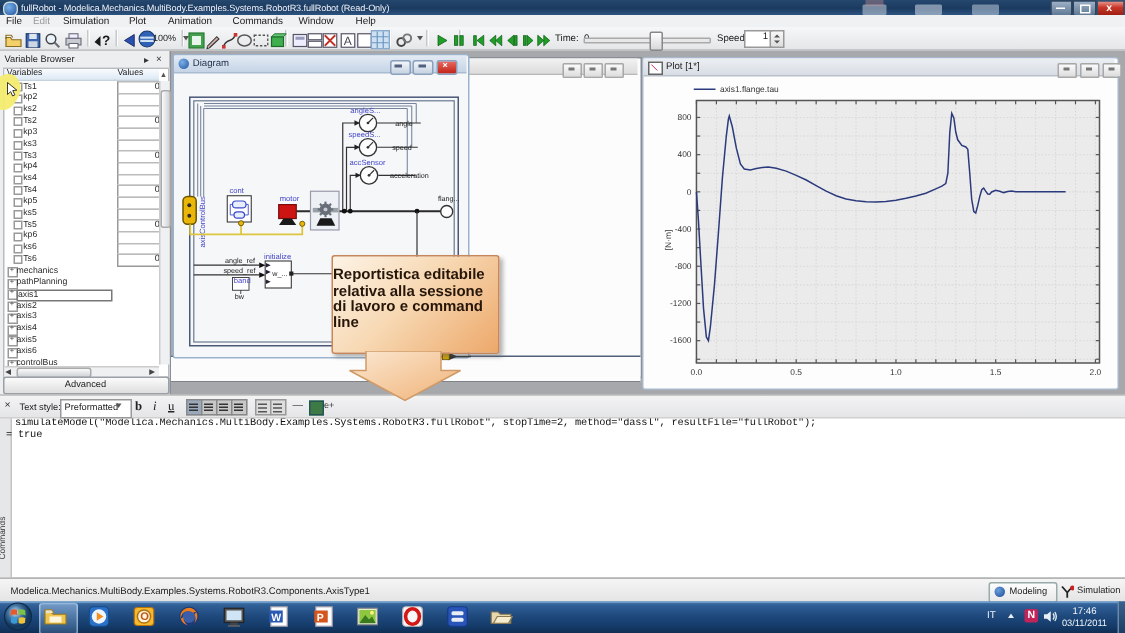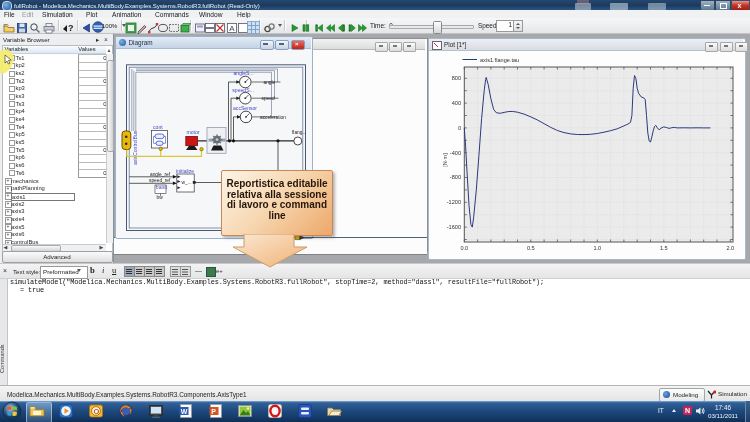--- a/index.html
+++ b/index.html
@@ -513,21 +513,21 @@
       <text x="464.3" y="250" class="axl" text-anchor="middle">0.0</text>
       <text x="530.8" y="250" class="axl" text-anchor="middle">0.5</text>
       <text x="597.3" y="250" class="axl" text-anchor="middle">1.0</text>
       <text x="663.8" y="250" class="axl" text-anchor="middle">1.5</text>
       <text x="730.3" y="250" class="axl" text-anchor="middle">2.0</text>
 <line x1="462.5" y1="59.5" x2="477" y2="59.5" stroke="#2b3a7c" stroke-width="1"></line>
 <text x="480" y="61.5" class="axl">axis1.flange.tau</text>
 <text x="447" y="160" class="axl" transform="rotate(-90 447 160)" text-anchor="middle">[N·m]</text>
 </svg>
     <div class="abs" style="left:221px;top:169.5px;width:110px;height:64px;z-index:50;background:linear-gradient(135deg,#fdf3e6 0%,#f7d9b4 45%,#eda86a 100%);border:1px solid #c8875a;border-radius:2px;box-shadow:2px 2px 3px rgba(90,90,90,0.45)">
-<div style="margin-top:8.5px;text-align:center;font-size:10px;line-height:10.6px;font-weight:bold;color:#26160a">Reportistica editabile<br>relativa alla sessione<br>di lavoro e command<br>line</div>
+<div style="margin-top:8.5px;text-align:left;font-size:10px;line-height:10.6px;font-weight:bold;color:#26160a">Reportistica editabile<br>relativa alla sessione<br>di lavoro e command<br>line</div>
 </div>
     <svg class="abs" style="left:228px;top:233.5px;z-index:50" width="84" height="34" viewBox="0 0 84 34">
 <path d="M16,0 L66,0 L66,13 L79,13 L42,33 L5,13 L16,13 z" fill="url(#agrad)" stroke="#cf9a66" stroke-width="1"></path>
 <defs>
         <linearGradient id="agrad" x1="0" y1="0" x2="1" y2="1">
           <stop offset="0" stop-color="#fbe8d2"></stop>
           <stop offset="1" stop-color="#f0b277"></stop>
         </linearGradient>
       </defs>
 </svg>
@@ -559,21 +559,21 @@
       </div>
       <span class="abs" style="left:195px;top:3px;font-size:7px;color:#444">—</span>
       <div class="abs" style="left:206px;top:2.5px;width:8px;height:8px;background:#3e7a46;border:0.7px solid #255"></div>
       <span class="abs" style="left:216px;top:3.5px;font-size:6px;color:#333">e+</span>
     </div>
     <div class="abs" style="left:0;top:277px;width:750px;height:108px;background:#fff;z-index:9">
 <div class="abs" style="left:0;top:0;width:7px;height:108px;background:#e6e7e9;border-right:1px solid #c4c4c4">
 <div style="position:absolute;left:-1px;top:96px;transform:rotate(-90deg);transform-origin:0 0;font-size:5.6px;color:#333;white-space:nowrap">Commands</div>
       </div>
 <div class="abs" style="left:10px;top:1px;font-size:6.9px;color:#111;font-family:'Liberation Mono',monospace;white-space:pre;letter-spacing:-0.12px">simulateModel("Modelica.Mechanics.MultiBody.Examples.Systems.RobotR3.fullRobot", stopTime=2, method="dassl", resultFile="fullRobot");</div>
-<div class="abs" style="left:16px;top:9px;font-size:6.9px;color:#111;font-family:'Liberation Mono',monospace;white-space:pre;letter-spacing:-0.12px"> = true</div>
+<div class="abs" style="left:0;top:9px;font-size:6.9px;color:#111;font-family:'Liberation Mono',monospace;white-space:pre;letter-spacing:-0.12px"> = true</div>
 </div>
     <div class="abs" style="left:0;top:385px;width:750px;height:15.5px;background:linear-gradient(#f5f5f5,#e3e3e4);border-top:1px solid #b4b4b4;z-index:10">
 <div class="abs" style="left:7px;top:5px;font-size:6.4px;color:#222">Modelica.Mechanics.MultiBody.Examples.Systems.RobotR3.Components.AxisType1</div>
 <div class="abs" style="left:659px;top:2px;width:44px;height:12px;background:linear-gradient(#fdfdfd,#e8e8e8);border:0.8px solid #9aa;border-radius:2px">
 <span style="position:absolute;left:3px;top:2px;width:7px;height:7px;border-radius:4px;background:radial-gradient(circle at 35% 35%,#6aa0e0,#1c4a90)"></span>
 <span style="position:absolute;left:13px;top:2.2px;font-size:6.2px;color:#222">Modeling</span>
       </div>
 <div class="abs" style="left:705px;top:2px;width:45px;height:12px">
 <svg style="position:absolute;left:2px;top:2px" width="9" height="9">
           <path d="M1,1 L4.5,5 L4.5,8.5 M8,1 L4.5,5" stroke="#222" stroke-width="1.2" fill="none"></path>

